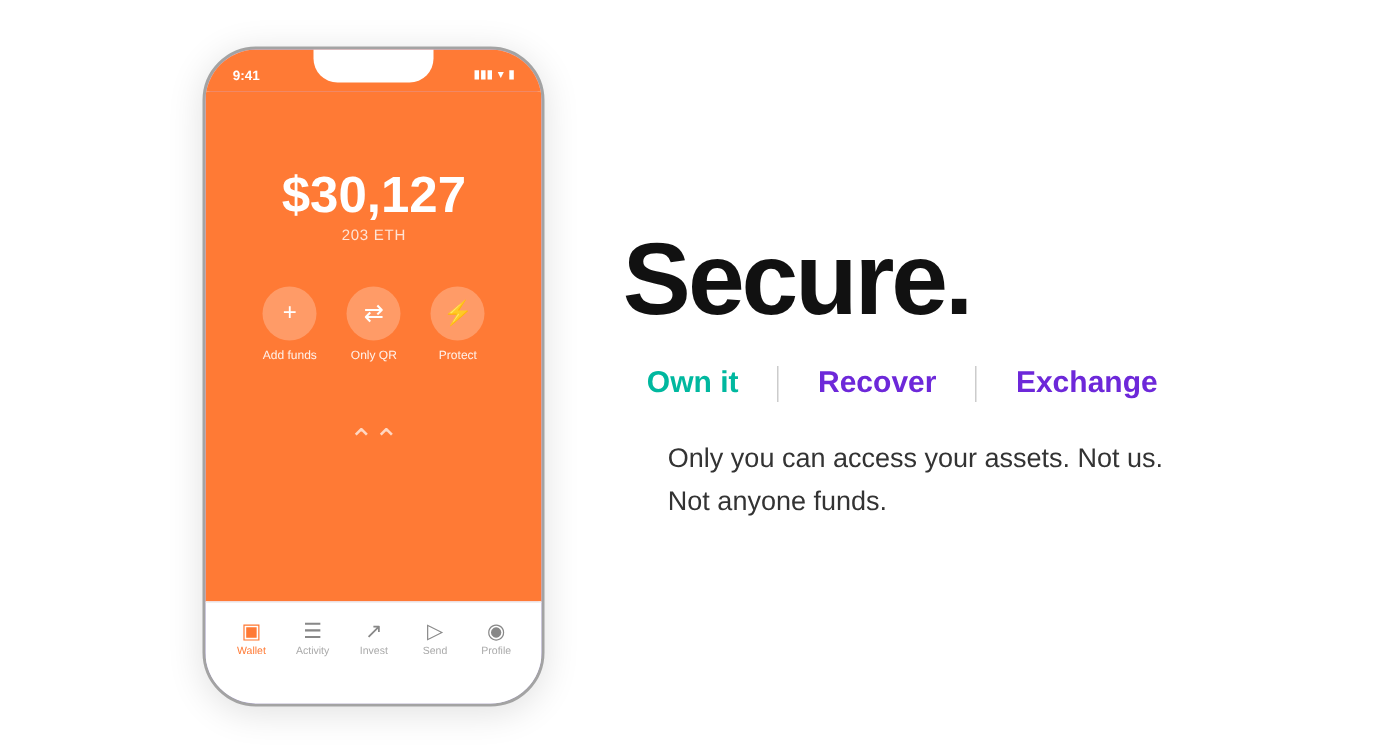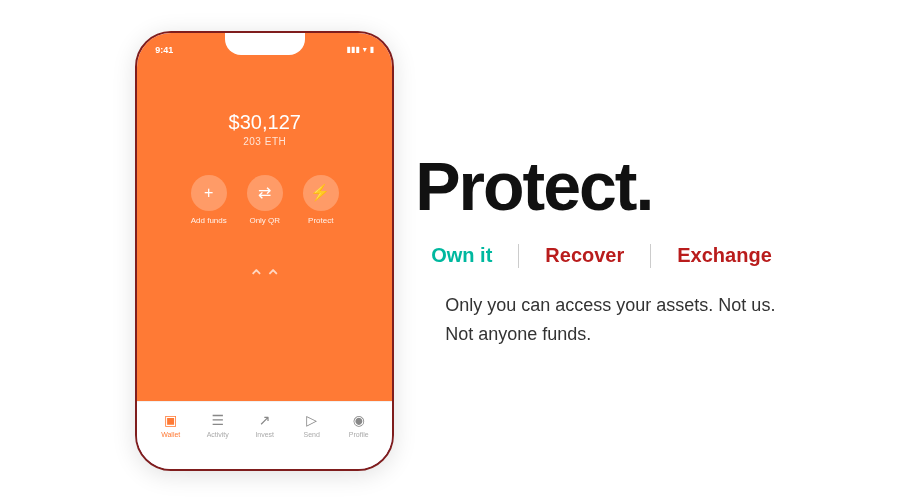--- a/index.html
+++ b/index.html
@@ -24,25 +24,25 @@
 
     
     .phone-wrapper {
       flex-shrink: 0;
       width: 220px;
       height: 440px;
       position: relative;
     }
 
     .phone {
-      width: 259px;
+      width: 228px;
       height: 440px;
       background: #c4b5fd;
       border-radius: 36px;
-      border: 2px solid #7f1d1d;
+      border: 2px solid #a3a3a3;
       box-shadow: 0 4px 24px rgba(0,0,0,0.12), inset 0 0 0 2px #f5f5f5;
       overflow: hidden;
       position: relative;
     }
 
     
     .phone-notch {
       position: absolute;
       top: 0;
       left: 50%;
@@ -85,22 +85,22 @@
     .phone-content {
       background: #FF7A35;
       height: 340px;
       display: flex;
       flex-direction: column;
       align-items: center;
       padding: 20px 16px 0;
     }
 
     .balance-amount {
-      font-size: 20px;
-      font-weight: 400;
+      font-size: 34px;
+      font-weight: 700;
       color: #ffffff;
       margin-top: 30px;
     }
 
     .balance-sub {
       font-size: 10px;
       color: rgba(255,255,255,0.8);
       margin-top: 2px;
       letter-spacing: 0.5px;
     }
@@ -208,21 +208,21 @@
       cursor: pointer;
       border: none;
       background: none;
     }
 
     .tab.active {
       color: #00B89F;
     }
 
     .tab.inactive {
-      color: #b91c1c;
+      color: #6d28d9;
     }
 
     .tab-divider {
       width: 1px;
       height: 24px;
       background: #cccccc;
     }
 
     .description {
       font-size: 18px;
@@ -291,21 +291,21 @@
         </div>
         <div class="nav-item">
           <span class="nav-icon">◉</span>
           <span class="nav-label">Profile</span>
         </div>
       </div>
     </div>
   </div>
 
   <div class="right-content">
-    <h1 class="headline">Protect.</h1>
+    <h1 class="headline">Secure.</h1>
 
     <div class="tabs">
       <button class="tab active">Own it</button>
       <div class="tab-divider"></div>
       <button class="tab inactive">Recover</button>
       <div class="tab-divider"></div>
       <button class="tab inactive">Exchange</button>
     </div>
 
     <div class="description">

